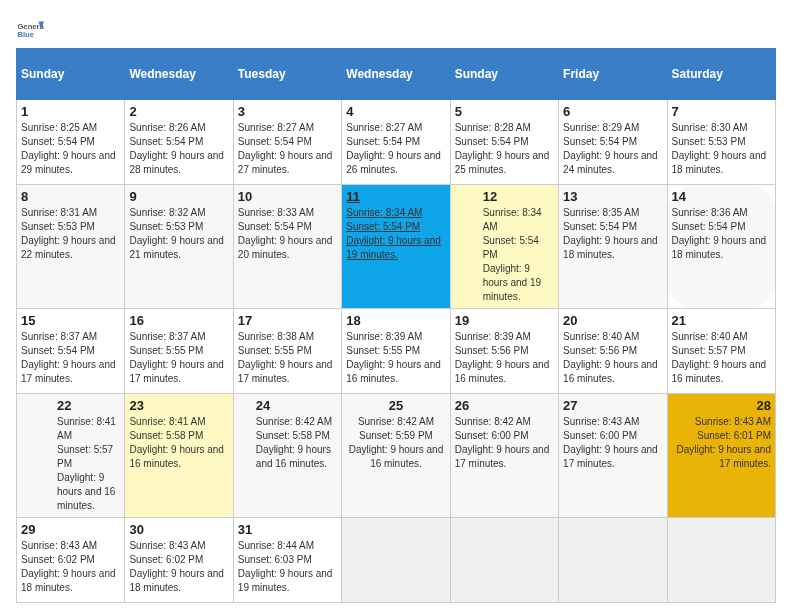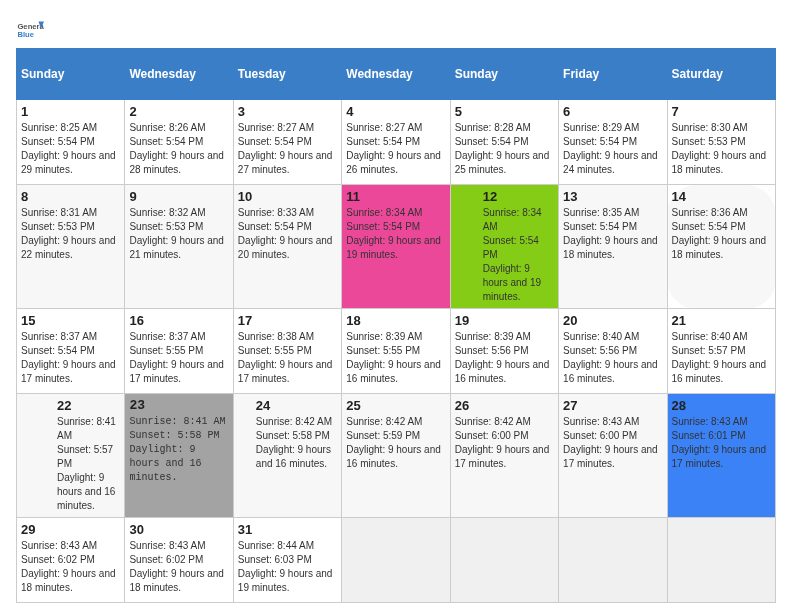--- a/index.html
+++ b/index.html
@@ -186,29 +186,29 @@
           </div>
         </td>
         <td style="background: rgb(247, 247, 247);">
           <span class="day-number">10</span>
           <div class="day-info">
             <div>Sunrise: 8:33 AM</div>
             <div>Sunset: 5:54 PM</div>
             <div>Daylight: 9 hours and 20 minutes.</div>
           </div>
         </td>
-        <td style="background: #ec4899;">
+        <td style="background: #0ea5e9; text-decoration: underline;">
           <span class="day-number">11</span>
           <div class="day-info">
             <div>Sunrise: 8:34 AM</div>
             <div>Sunset: 5:54 PM</div>
             <div>Daylight: 9 hours and 19 minutes.</div>
           </div>
         </td>
-        <td style="background: #84cc16; padding-left: 32px;">
+        <td style="background: #fef9c3; padding-left: 32px;">
           <span class="day-number">12</span>
           <div class="day-info">
             <div>Sunrise: 8:34 AM</div>
             <div>Sunset: 5:54 PM</div>
             <div>Daylight: 9 hours and 19 minutes.</div>
           </div>
         </td>
         <td style="background: rgb(247, 247, 247); margin-left: 24px;">
           <span class="day-number">13</span>
           <div class="day-info">
@@ -286,37 +286,37 @@
       </tr>
       <tr>
         <td style="background: rgb(247, 247, 247); padding-left: 40px;">
           <span class="day-number">22</span>
           <div class="day-info">
             <div>Sunrise: 8:41 AM</div>
             <div>Sunset: 5:57 PM</div>
             <div>Daylight: 9 hours and 16 minutes.</div>
           </div>
         </td>
-        <td style="background: #a3a3a3; font-family: Liberation Mono, monospace;">
+        <td style="background: #fef9c3;">
           <span class="day-number">23</span>
           <div class="day-info">
             <div>Sunrise: 8:41 AM</div>
             <div>Sunset: 5:58 PM</div>
             <div>Daylight: 9 hours and 16 minutes.</div>
           </div>
         </td>
         <td style="background: rgb(247, 247, 247); padding-left: 22px;">
           <span class="day-number">24</span>
           <div class="day-info">
             <div>Sunrise: 8:42 AM</div>
             <div>Sunset: 5:58 PM</div>
             <div>Daylight: 9 hours and 16 minutes.</div>
           </div>
         </td>
-        <td style="background: rgb(247, 247, 247);">
+        <td style="background: rgb(247, 247, 247); text-align: center;">
           <span class="day-number">25</span>
           <div class="day-info">
             <div>Sunrise: 8:42 AM</div>
             <div>Sunset: 5:59 PM</div>
             <div>Daylight: 9 hours and 16 minutes.</div>
           </div>
         </td>
         <td style="background: rgb(247, 247, 247);">
           <span class="day-number">26</span>
           <div class="day-info">
@@ -326,21 +326,21 @@
           </div>
         </td>
         <td style="background: rgb(247, 247, 247); margin-left: 48px;">
           <span class="day-number">27</span>
           <div class="day-info">
             <div>Sunrise: 8:43 AM</div>
             <div>Sunset: 6:00 PM</div>
             <div>Daylight: 9 hours and 17 minutes.</div>
           </div>
         </td>
-        <td style="background: #3b82f6;">
+        <td style="background: #eab308; text-align: right;">
           <span class="day-number">28</span>
           <div class="day-info">
             <div>Sunrise: 8:43 AM</div>
             <div>Sunset: 6:01 PM</div>
             <div>Daylight: 9 hours and 17 minutes.</div>
           </div>
         </td>
       </tr>
       <tr>
         <td>

